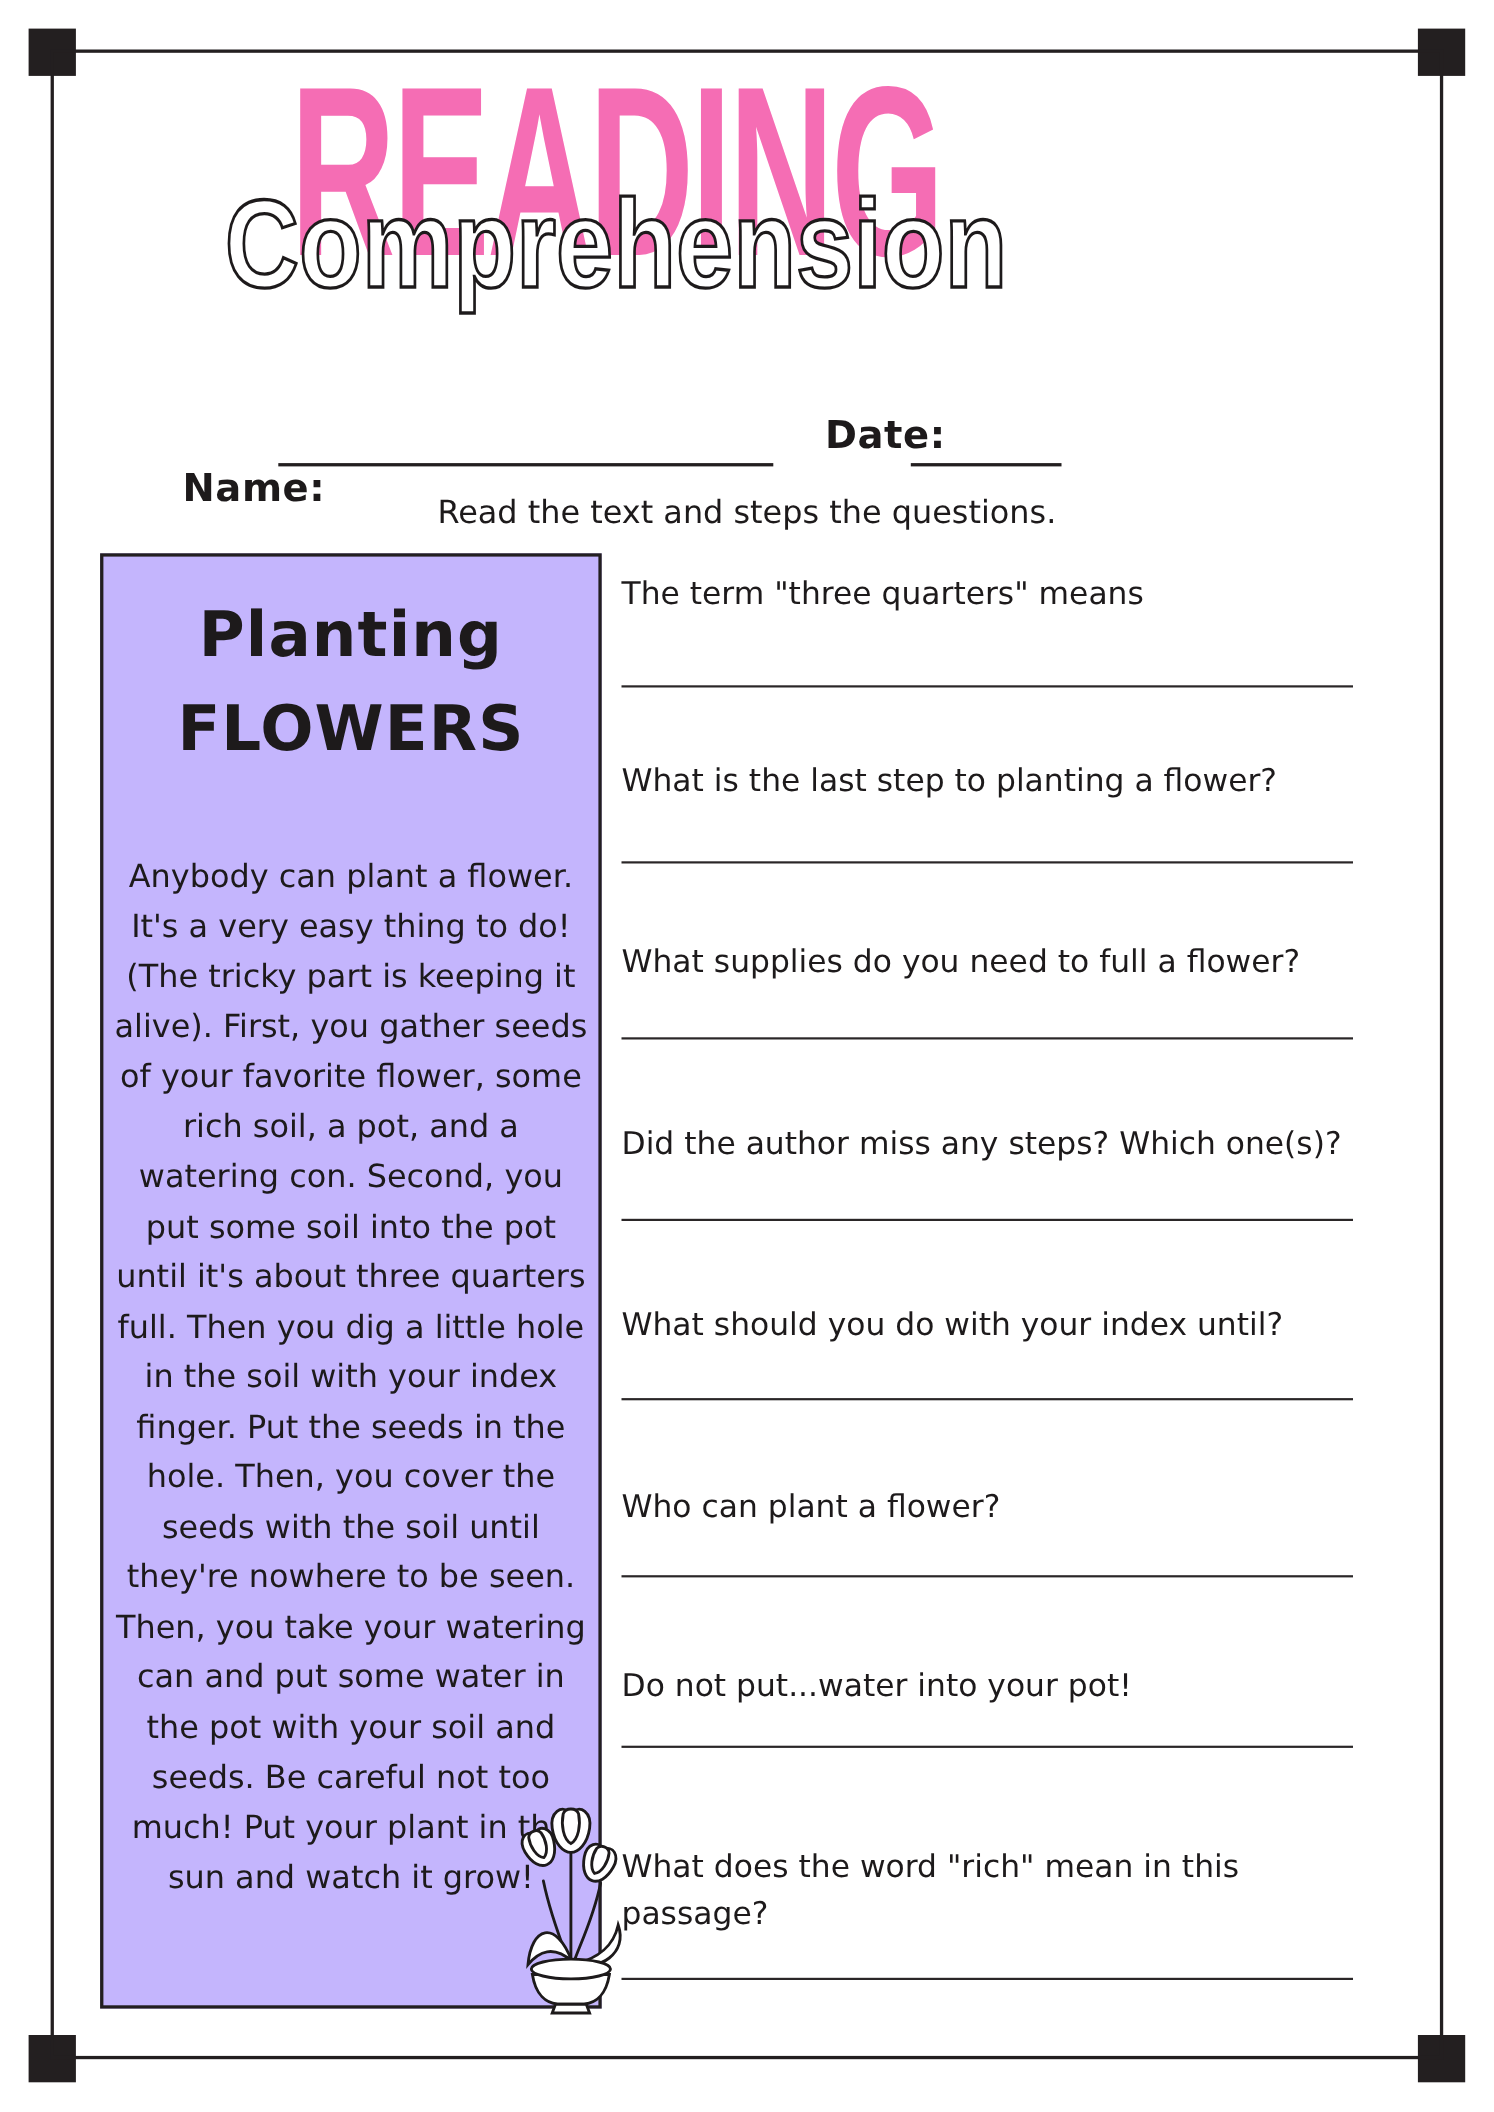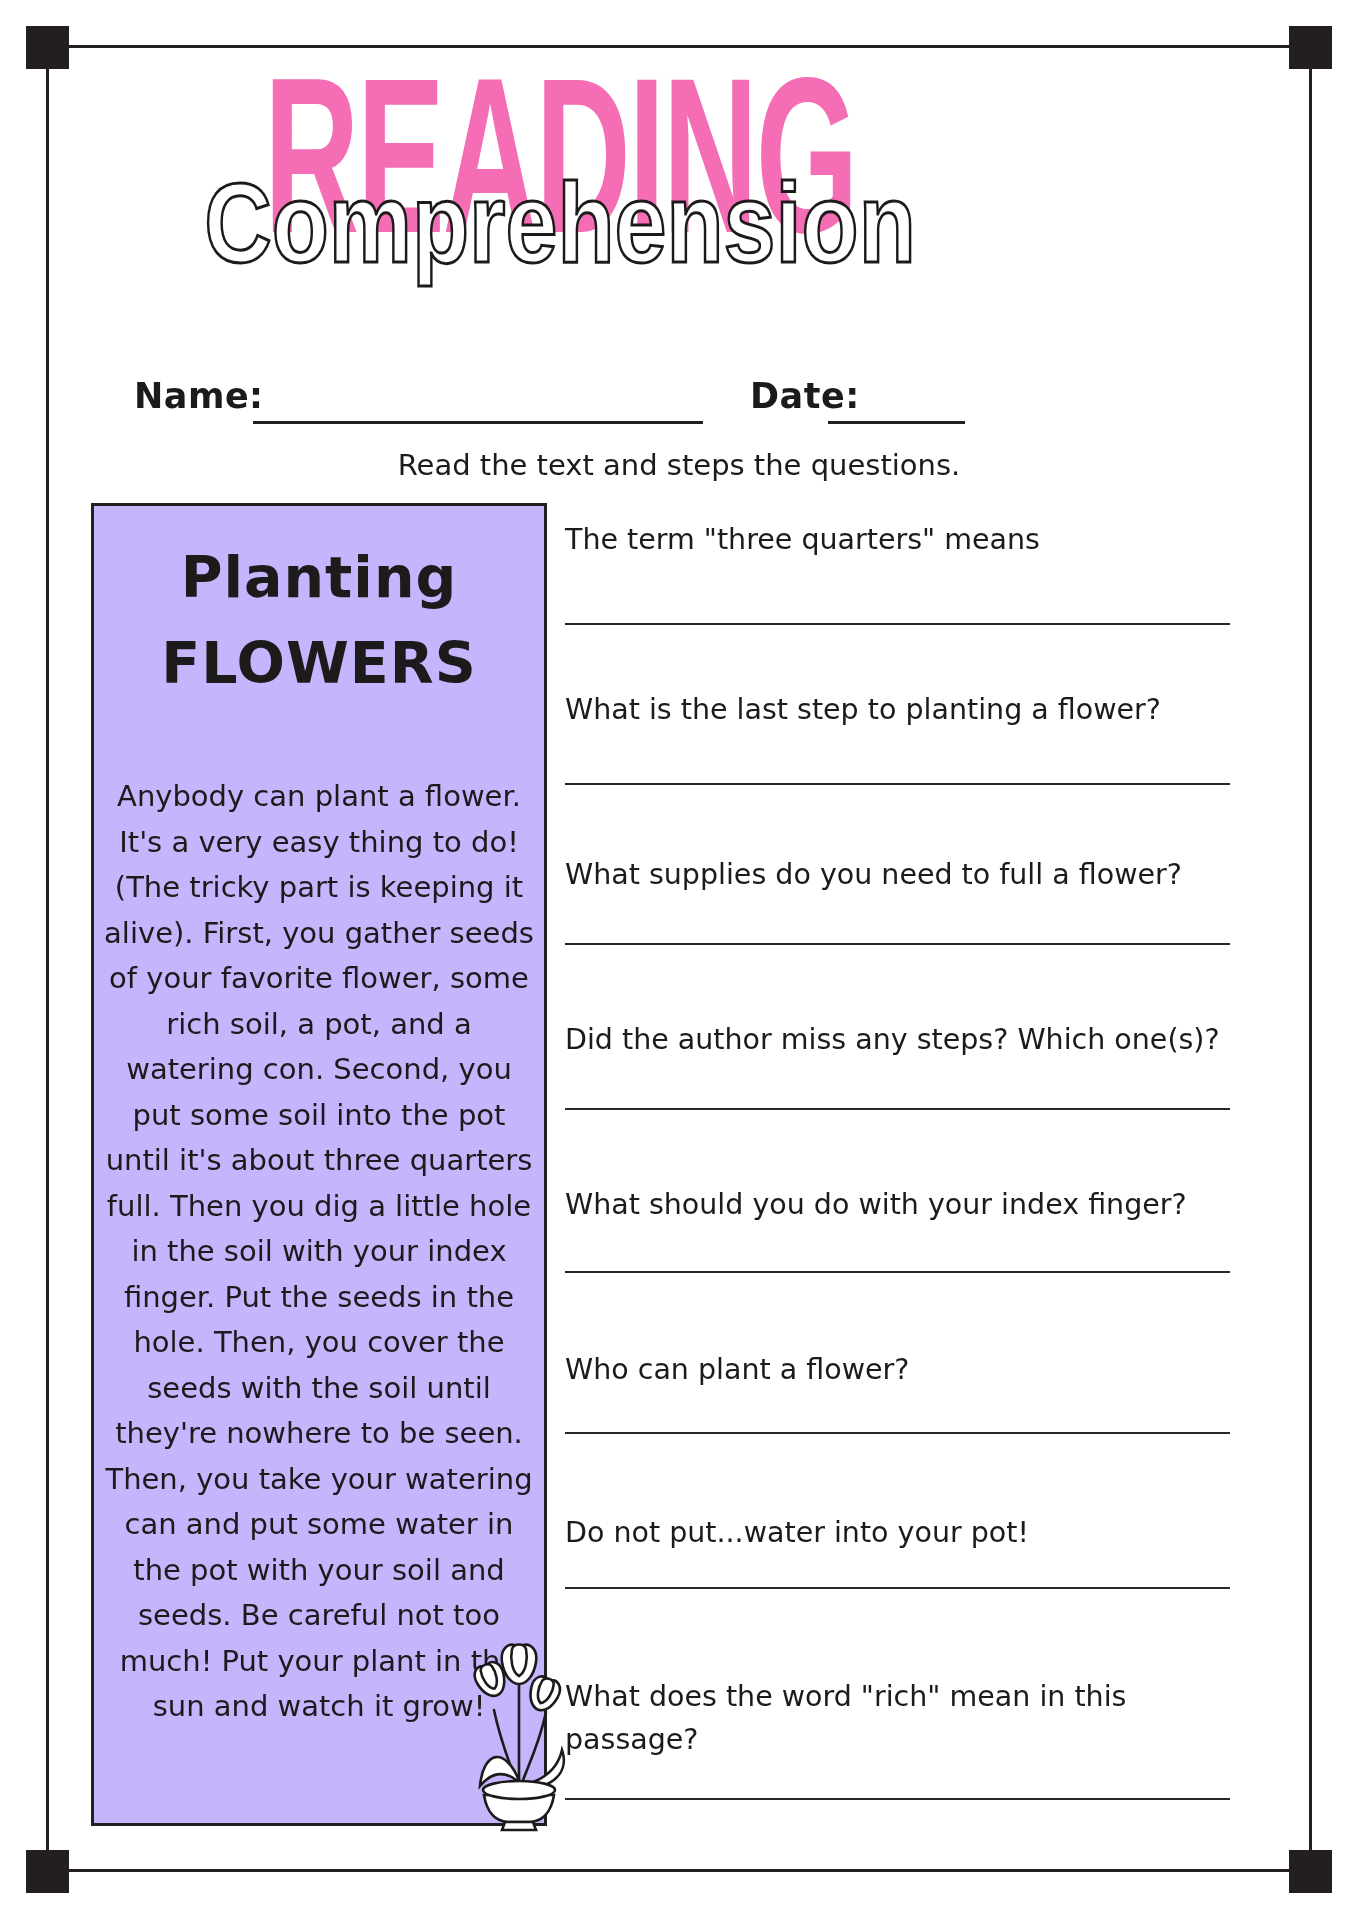--- a/index.html
+++ b/index.html
@@ -44,21 +44,21 @@
     transform:scaleX(0.82);
     transform-origin:50% 50%;
     white-space:nowrap;
     z-index:2;
   }
   
   .field-label {
     position:absolute; top:376px;
     font-size:35px; font-weight:700; letter-spacing:0.5px;
   }
-  .name-label { left:134px; }
+  .name-label { left:166px;margin-top:48px; }
   .date-label { left:750px; }
   .write-line {
     position:absolute; border-bottom:3px solid #231f20; height:0;
   }
   .name-line { left:253px; top:421px; width:450px; }
   .date-line { left:828px; top:421px; width:137px; }
   .instruction {
     position:absolute; left:0; top:448px; width:1358px;
     text-align:center; font-size:29px; font-weight:500;
   }
@@ -126,21 +126,21 @@
     </div>
     <div class="q-row" style="top: 853px;">
       <div class="q-text">What supplies do you need to full a flower?</div>
       <div class="answer-line" style="top: 90px;"></div>
     </div>
     <div class="q-row" style="top: 1018px;">
       <div class="q-text">Did the author miss any steps? Which one(s)?</div>
       <div class="answer-line" style="top: 90px;"></div>
     </div>
     <div class="q-row" style="top: 1183px;">
-      <div class="q-text">What should you do with your index finger?</div>
+      <div class="q-text">What should you do with your index until?</div>
       <div class="answer-line" style="top: 88px;"></div>
     </div>
     <div class="q-row" style="top: 1348px;">
       <div class="q-text">Who can plant a flower?</div>
       <div class="answer-line" style="top: 84px;"></div>
     </div>
     <div class="q-row" style="top: 1511px;">
       <div class="q-text">Do not put...water into your pot!</div>
       <div class="answer-line" style="top: 76px;"></div>
     </div>

